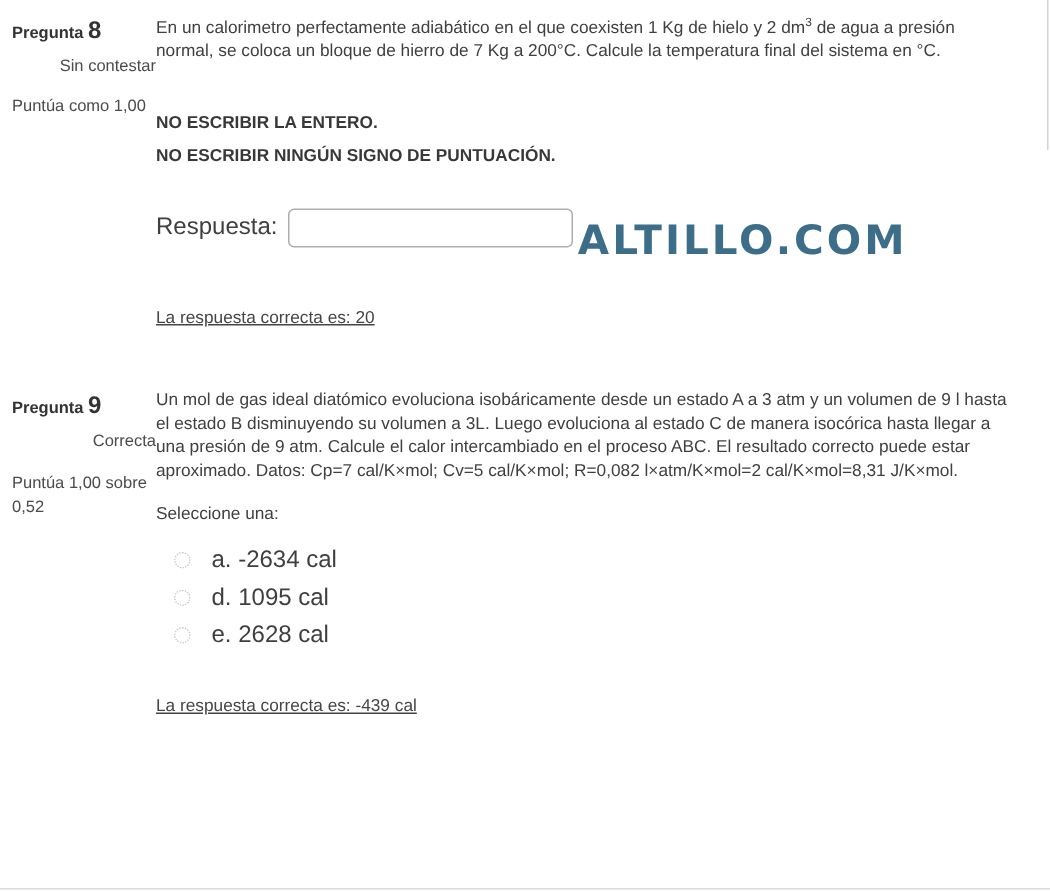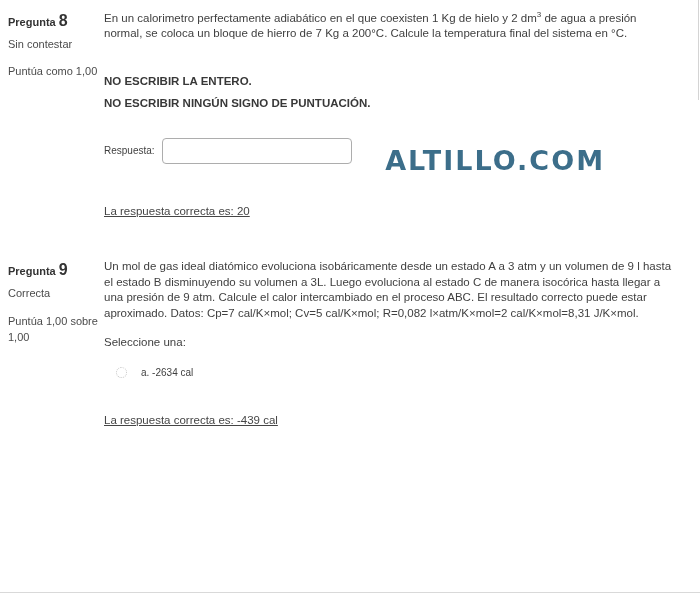--- a/index.html
+++ b/index.html
@@ -13,42 +13,42 @@
     overflow:hidden;
   }
   .question { display:flex; }
   #q8 { padding-top:10px; }
   #q9 { margin-top:40px; }
 
   .qinfo { width:104px; flex-shrink:0; padding-left:8px; }
   .q-header { white-space:nowrap; }
   .q-header .qword { font-weight:700; font-size:11px; color:#333; }
   .q-header .qnum { font-weight:700; font-size:16px; color:#333; margin-left:3px; }
-  .q-status { margin-top:5px; font-size:11px; color:#4b4b4b; }
+  .q-status { margin-top:5px; font-size:11px; color:#4b4b4b;text-align:right; }
   .q-grade { margin-top:12px; font-size:11px; color:#4b4b4b; line-height:1.5; }
 
   .qcontent { flex:1; padding-right:22px; position:relative; }
   .qcontent p { margin:0; }
   .body-p sup { font-size:8px; }
   .datos-p { margin-top:9px !important; }
 
   .instructions { margin-top:32px; font-weight:700; color:#383838; }
   .instr1 { margin:0 0 7px 0 !important; }
   .instr2 { margin:0 0 7px 0 !important; }
   .instr3 { margin:0 !important; }
 
   .watermark {
     position:absolute; top:133px; right:95px;
     font-size:27px; font-weight:800; letter-spacing:2px;
     color:#0c4a6e; opacity:0.8; white-space:nowrap;
     font-family:"DejaVu Sans","Liberation Sans",sans-serif;
   }
 
   .answer-row { margin-top:26px; display:flex; align-items:center; }
-  .answer-label { font-size:10px; color:#3f3f3f; }
+  .answer-label { font-size:16px; color:#3f3f3f; }
   .answer-input {
     margin-left:7px; width:190px; height:26px;
     border:1px solid #adadad; border-radius:4px;
     font-family:inherit; font-size:12px; padding:2px 6px; color:#3f3f3f;
     outline:none; background:#fff;
   }
   .correct-line { margin-top:40px !important; color:#454545;text-decoration:underline; }
   .q9-correct { margin-top:28px !important; }
 
   .select-prompt { margin-top:14px !important; }
@@ -56,21 +56,21 @@
   .option-row { display:flex; align-items:center; height:25px; }
   .radio {
     width:11px; height:11px; margin-left:12px; flex-shrink:0;
     border:1px dotted #c6c6c6; border-radius:50%;
     position:relative; background:#fff;
   }
   .radio.checked::after {
     content:""; position:absolute; top:1px; left:1px;
     width:7px; height:7px; border-radius:50%; background:#b2b2b2;
   }
-  .option-label { margin-left:14px; font-size:10px; color:#3f3f3f; }
+  .option-label { margin-left:14px; font-size:16px; color:#3f3f3f; }
 
   .bottom-rule {
     position:absolute; left:0; right:0; bottom:1px;
     border-top:1px solid #d9d9d9; height:0;
   }
   .right-edge-line {
     position:absolute; top:0; right:1px; width:1px; height:100px;
     background:#d4d4d4;
   }
 </style>
@@ -108,33 +108,41 @@
   </div>
 
   <div class="question" id="q9">
     <div class="qinfo">
       <div class="q-header">
         <span class="qword">Pregunta</span><span class="qnum">9</span>
       </div>
       <div class="q-status">Correcta</div>
       <div class="q-grade">
         <div>Puntúa 1,00 sobre</div>
-        <div>1,00</div>
+        <div>0,52</div>
       </div>
     </div>
 
     <div class="qcontent">
       <p class="body-p">Un mol de gas ideal diatómico evoluciona isobáricamente desde un estado A a 3 atm y un volumen de 9 l hasta el estado B disminuyendo su volumen a 3L. Luego evoluciona al estado C de manera isocórica hasta llegar a una presión de 9 atm. Calcule el calor intercambiado en el proceso ABC. El resultado correcto puede estar aproximado. Datos: Cp=7 cal/K×mol; Cv=5 cal/K×mol; R=0,082 l×atm/K×mol=2 cal/K×mol=8,31 J/K×mol.</p>
       <p class="select-prompt">Seleccione una:</p>
 
       <div class="options">
         <div class="option-row">
           <span class="radio"></span>
           <span class="option-label">a. -2634 cal</span>
         </div>
+        <div class="option-row">
+          <span class="radio"></span>
+          <span class="option-label">d. 1095 cal</span>
+        </div>
+        <div class="option-row">
+          <span class="radio"></span>
+          <span class="option-label">e. 2628 cal</span>
+        </div>
       </div>
 
       <p class="correct-line q9-correct">La respuesta correcta es: -439 cal</p>
     </div>
   </div>
 
   <div class="right-edge-line"></div>
   <div class="bottom-rule"></div>
 </div>
 

